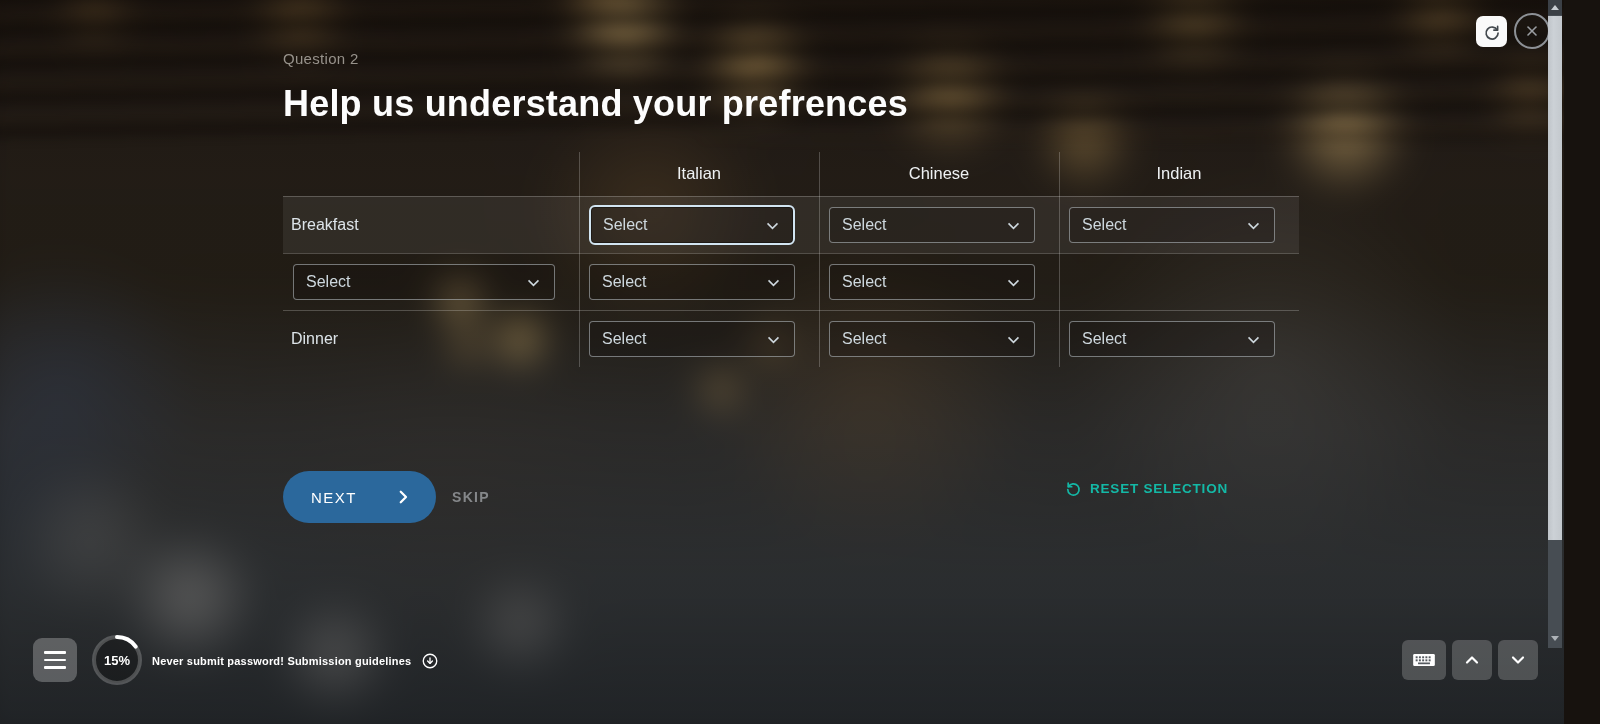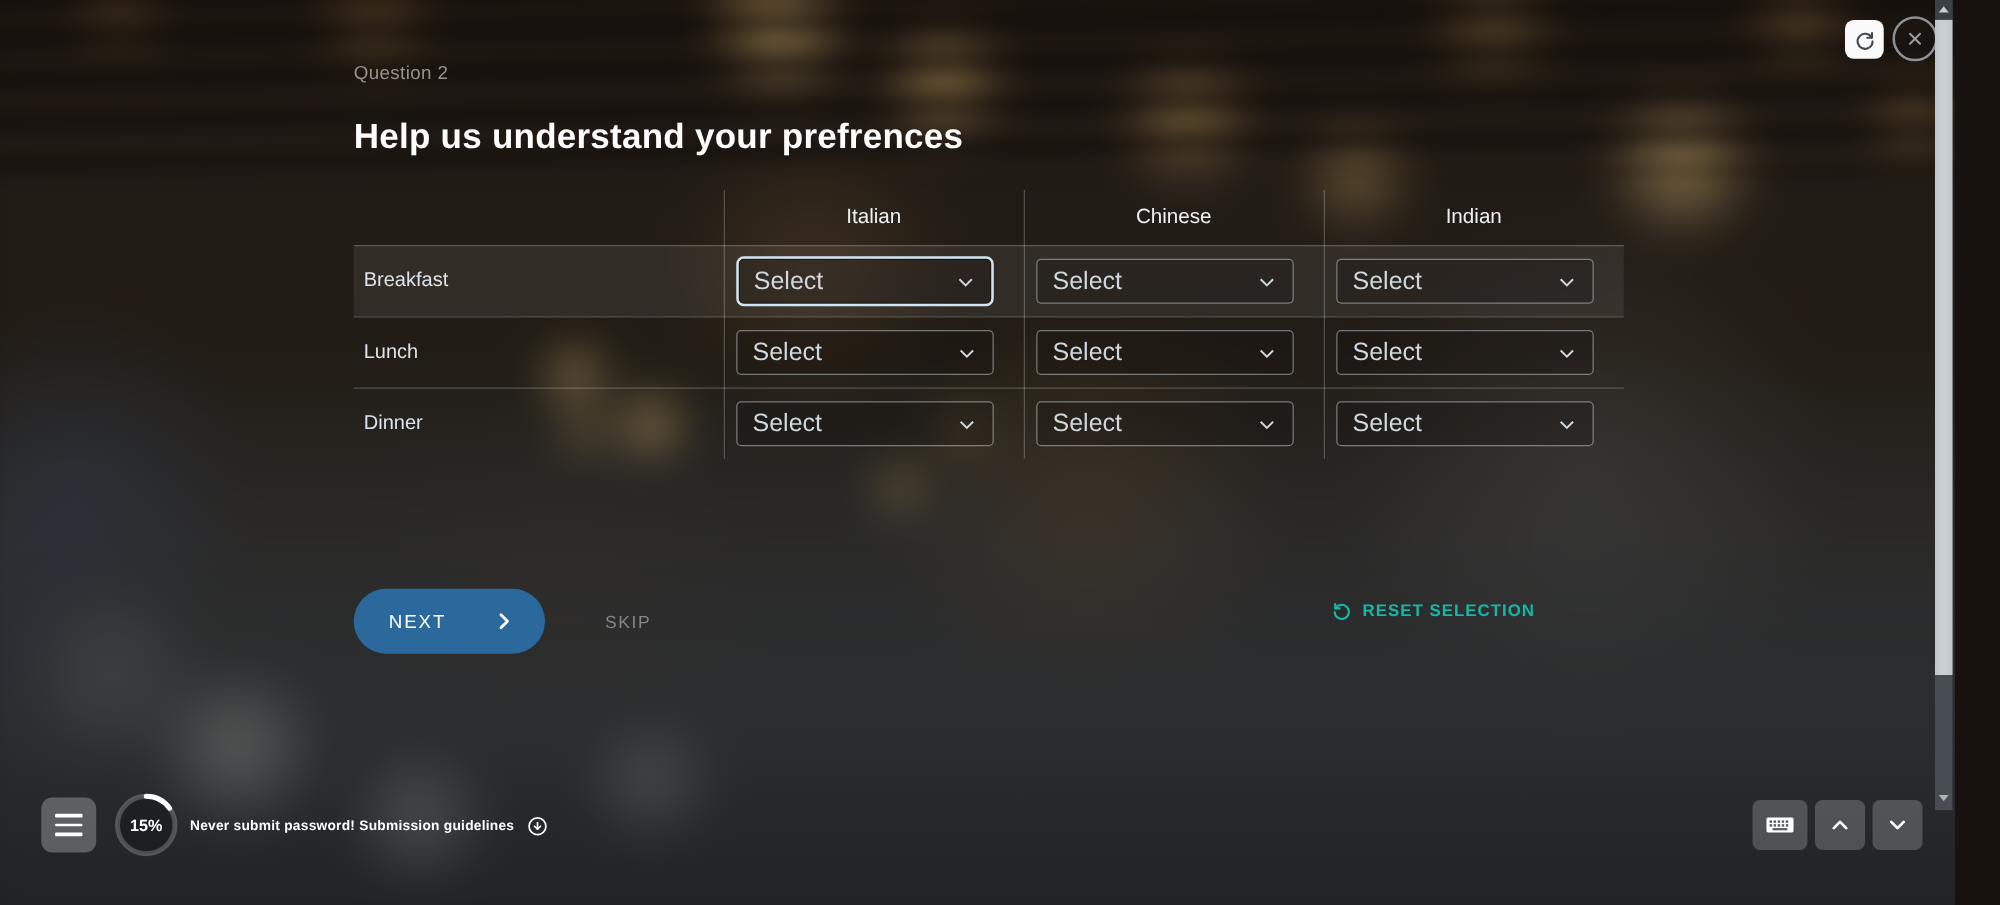--- a/index.html
+++ b/index.html
@@ -44,49 +44,49 @@
            background:repeating-linear-gradient(179deg, rgba(10,6,3,.55) 0 12px,
                       rgba(10,6,3,0) 12px 26px, rgba(60,40,20,.25) 26px 34px);
            filter:blur(6px); opacity:.75; }
   .scrim { position:absolute; inset:0;
            background:linear-gradient(180deg, rgba(8,6,4,.35), rgba(8,6,4,.15) 25%,
                       rgba(10,10,12,.18) 60%, rgba(12,14,16,.40)); }
 
   
   .qblock { position:absolute; left:283px; top:50px; color:#fff; }
   .qlabel { font-size:15px; color:#97928b; letter-spacing:.3px; }
-  .qtitle { margin-top:26px; font-size:28px; font-weight:600; letter-spacing:.2px; color:#fdfdfd; }
+  .qtitle { margin-top:16px; font-size:36px; font-weight:600; letter-spacing:.2px; color:#fdfdfd; }
 
   
   .matrix { position:absolute; left:283px; top:150px; width:1016px; }
   .vline { position:absolute; top:2px; bottom:0; width:1px; background:rgba(255,255,255,.22); }
   .vline.v1 { left:296px; } .vline.v2 { left:536px; } .vline.v3 { left:776px; }
   .mrow { display:grid; grid-template-columns:296px 240px 240px 240px; align-items:center; }
   .mhead { height:46px; }
   .mhead .colhead { text-align:center; color:#eef1f3; font-size:16.5px; }
   .trow { height:57px; border-top:1px solid rgba(255,255,255,.22); }
   .trow.highlight { background:rgba(255,255,255,.07); }
   .rlabel { padding-left:8px; color:#dde4e9; font-size:16px; }
   .cell { padding:0 24px 0 10px; }
   .select { height:36px; border:1px solid rgba(205,214,220,.5); border-radius:4px;
-            background:rgba(12,10,8,.22); color:#ced8de; font-size:20px;
+            background:rgba(12,10,8,.22); color:#ced8de; font-size:16px;
             display:flex; align-items:center; padding:0 12px; cursor:pointer; }
   .select .chev { margin-left:auto; color:#ced8de; }
   .select.focused { height:40px; border:2px solid #d2e5f2; border-radius:6px;
                     box-shadow:0 0 0 1px rgba(0,0,0,.35) inset; }
 
   
   .next-btn { position:absolute; left:283px; top:471px; width:153px; height:52px;
               border:none; border-radius:27px; background:#2b689c; color:#fff;
               font-family:inherit; font-size:15px; font-weight:400; letter-spacing:1.5px;
               display:flex; align-items:center; justify-content:space-between;
               padding:0 24px 0 28px; cursor:pointer; }
   .skip-btn { position:absolute; left:452px; top:489px; color:#85878a; font-size:14px;
-              font-weight:400; letter-spacing:1.3px; cursor:pointer; background:none; border:none;
-              font-family:inherit;margin-left:32px; }
+              font-weight:700; letter-spacing:1.3px; cursor:pointer; background:none; border:none;
+              font-family:inherit; }
   .reset-btn { position:absolute; right:336px; top:480px; display:flex; align-items:center;
                gap:8px; color:#14b8a6; font-size:13.5px; font-weight:700; letter-spacing:.8px;
                cursor:pointer; background:none; border:none; font-family:inherit; }
 
   
   .tr-refresh { position:absolute; left:1476px; top:16px; width:31px; height:31px;
                 border-radius:7px; background:#fafafa; border:none; display:flex;
                 align-items:center; justify-content:center; color:#42484d; cursor:pointer; }
   .tr-close { position:absolute; left:1514px; top:13px; width:36px; height:36px;
               border-radius:50%; border:2px solid #8d9196; background:rgba(25,25,25,.15);
@@ -171,21 +171,20 @@
           <div class="select">
         <span>Select</span>
         <svg class="chev" width="17" height="17" viewBox="0 0 24 24" fill="none" stroke="currentColor" stroke-width="2.2">
               <polyline points="5 9 12 16 19 9"></polyline>
             </svg>
       </div>
         </div>
     </div>
 
     <div class="mrow trow">
-      <div class="rlabel">Lunch</div>
       <div class="cell">
           <div class="select">
         <span>Select</span>
         <svg class="chev" width="17" height="17" viewBox="0 0 24 24" fill="none" stroke="currentColor" stroke-width="2.2">
               <polyline points="5 9 12 16 19 9"></polyline>
             </svg>
       </div>
         </div>
       <div class="cell">
           <div class="select">

